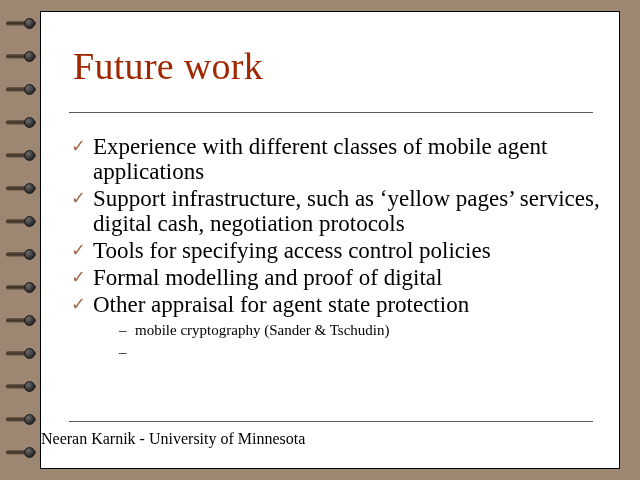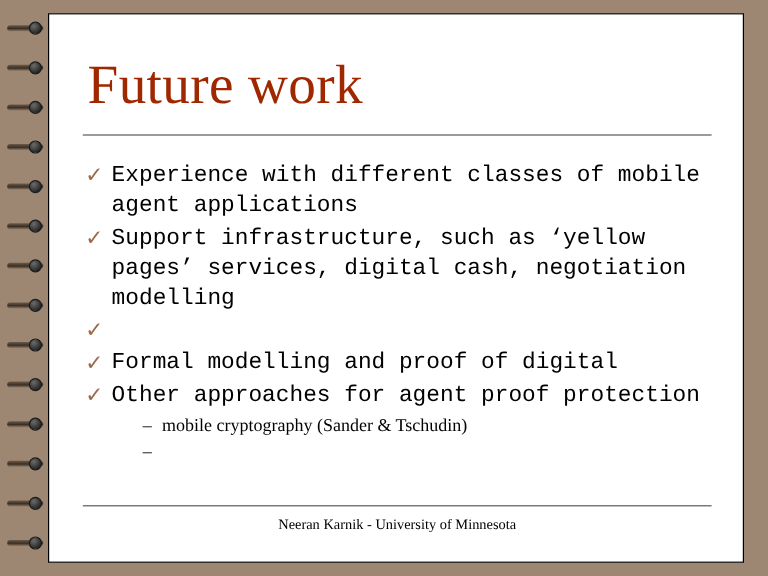--- a/index.html
+++ b/index.html
@@ -60,21 +60,21 @@
     width: 580px;
     height: 458px;
     background: #ffffff;
     border: 1px solid #000000;
     box-sizing: border-box;
   }
   .title {
     position: absolute;
     left: 32px;
     top: 32px;
-    font-size: 46px;
+    font-size: 38px;
     color: #a02800;
     font-family: "Liberation Serif", serif;
     letter-spacing: 0.3px;
     white-space: nowrap;
   }
   .rule-top {
     position: absolute;
     left: 28px;
     top: 100px;
     width: 524px;
@@ -94,24 +94,24 @@
   }
   .check {
     width: 22px;
     flex: 0 0 22px;
     color: #9d6b4a;
     font-size: 18px;
     line-height: 25px;
     text-align: left;
   }
   .bullet-text {
-    font-size: 19px;
+    font-size: 23px;
     line-height: 25px;
     color: #000;
-    font-family: Liberation Mono, monospace;
+    font-family: Liberation Serif, serif;
   }
   .sub-list {
     margin: 2px 0 4px 0;
     padding: 0;
   }
   .sub-row {
     display: flex;
     align-items: flex-start;
     margin-left: 48px;
   }
@@ -134,22 +134,21 @@
     top: 409px;
     width: 524px;
     height: 1px;
     background: #5a5a5a;
   }
   .footer {
     position: absolute;
     left: 0;
     top: 418px;
     width: 580px;
-    text-align: center;
-    font-size: 12px;
+    font-size: 16px;
     color: #000;
     font-family: "Liberation Serif", serif;
   }
 </style>
 </head>
 <body>
 
 <div class="slide">
 
   <div class="binding">
@@ -217,35 +216,36 @@
 
     <div class="bullets">
 
       <div class="bullet-row">
         <span class="check">✓</span>
         <span class="bullet-text">Experience with different classes of mobile agent applications</span>
       </div>
 
       <div class="bullet-row">
         <span class="check">✓</span>
-        <span class="bullet-text">Support infrastructure, such as ‘yellow pages’ services, digital cash, negotiation modelling</span>
-      </div>
-
-      <div class="bullet-row">
-        <span class="check">✓</span>
+        <span class="bullet-text">Support infrastructure, such as ‘yellow pages’ services, digital cash, negotiation protocols</span>
+      </div>
+
+      <div class="bullet-row">
+        <span class="check">✓</span>
+        <span class="bullet-text">Tools for specifying access control policies</span>
       </div>
 
       <div class="bullet-row">
         <span class="check">✓</span>
         <span class="bullet-text">Formal modelling and proof of digital</span>
       </div>
 
       <div class="bullet-row">
         <span class="check">✓</span>
-        <span class="bullet-text">Other approaches for agent proof protection</span>
+        <span class="bullet-text">Other appraisal for agent state protection</span>
       </div>
 
       <div class="sub-list">
         <div class="sub-row">
           <span class="dash">–</span>
           <span class="sub-text">mobile cryptography (Sander &amp; Tschudin)</span>
         </div>
         <div class="sub-row">
           <span class="dash">–</span>
         </div>

